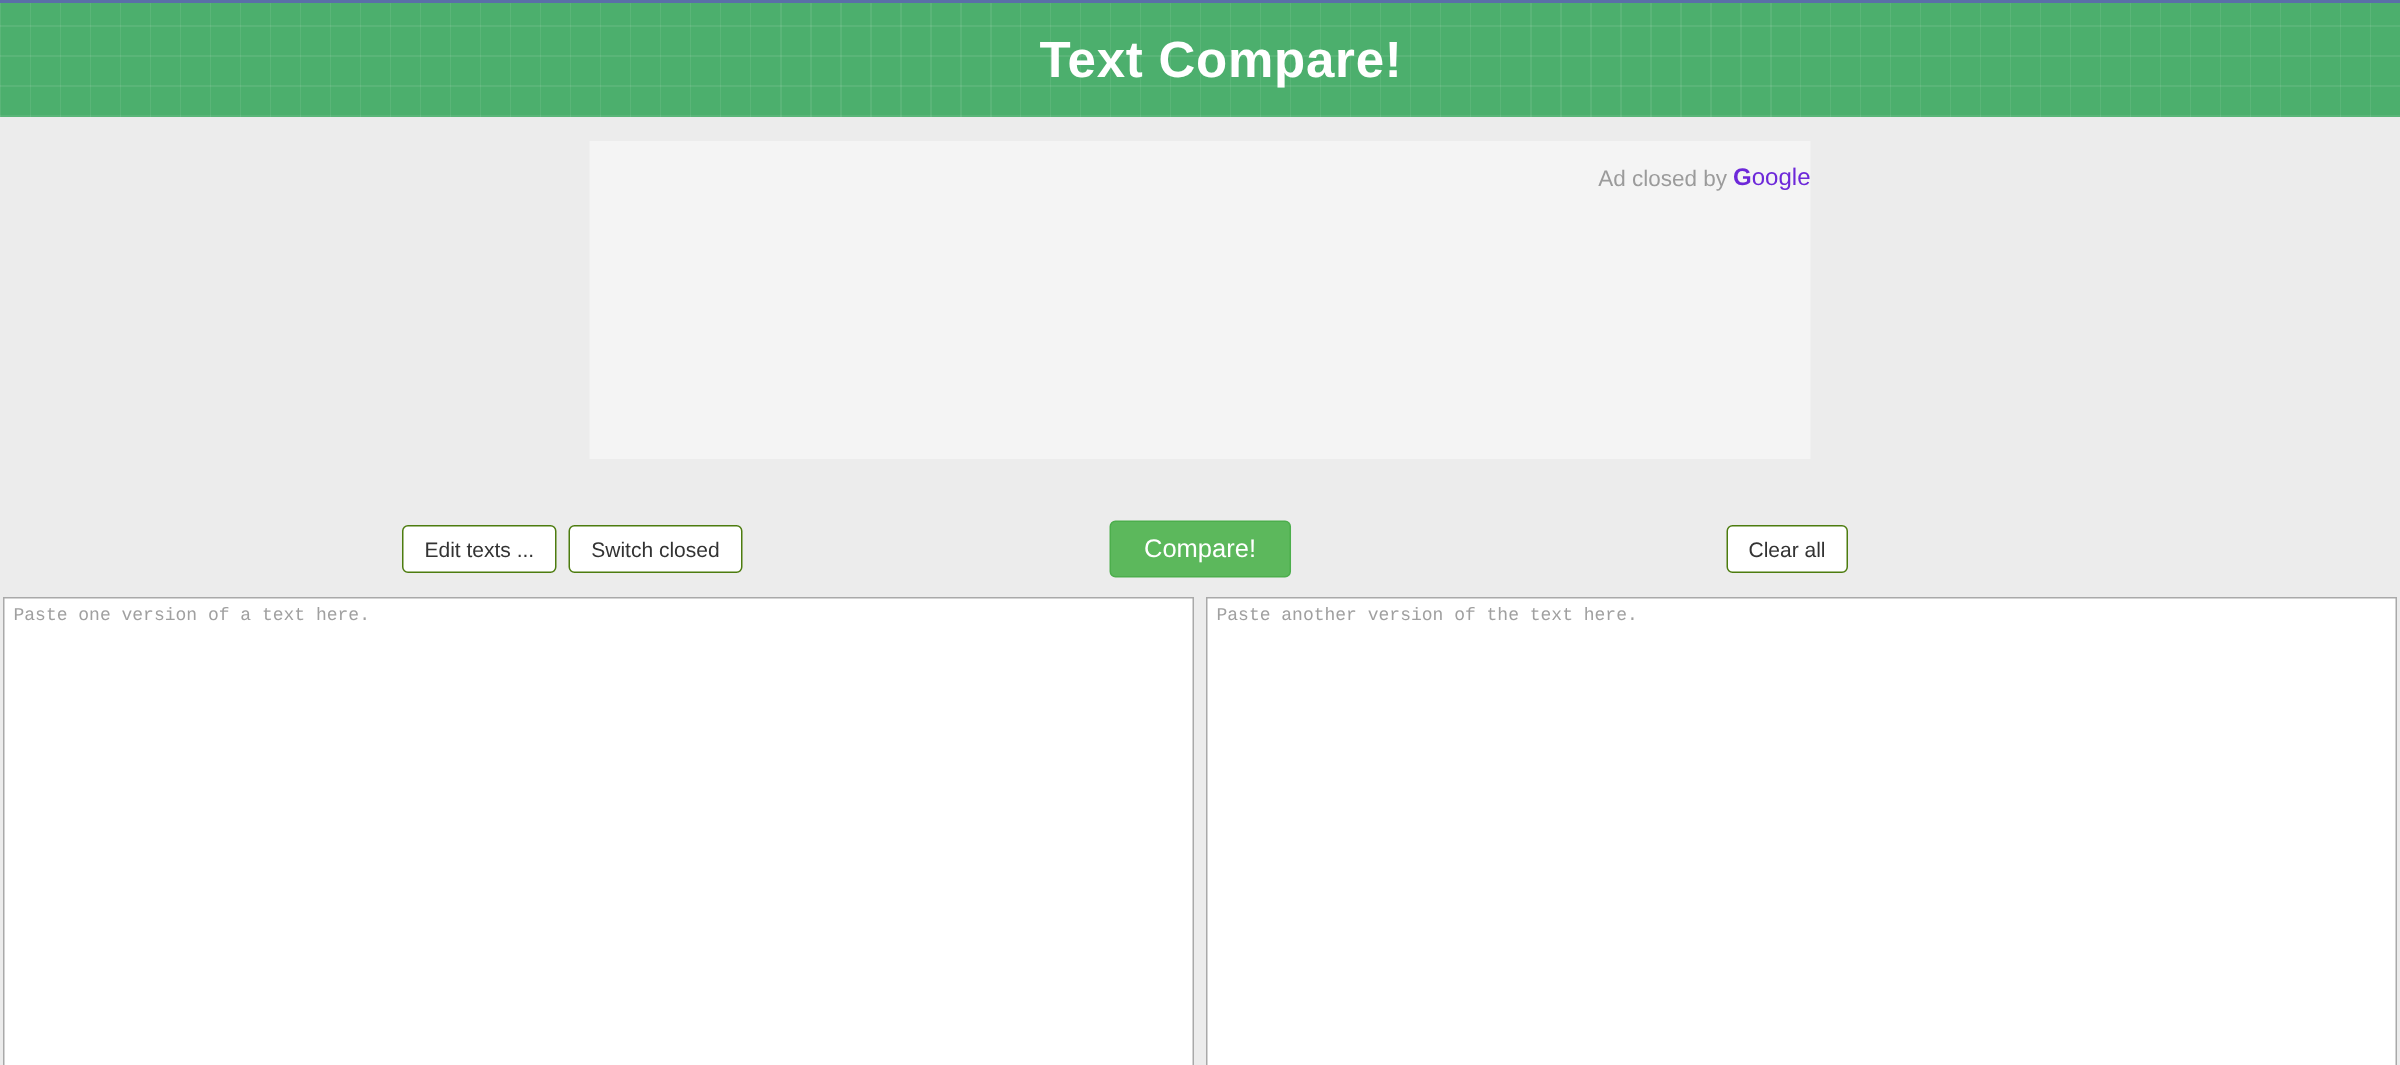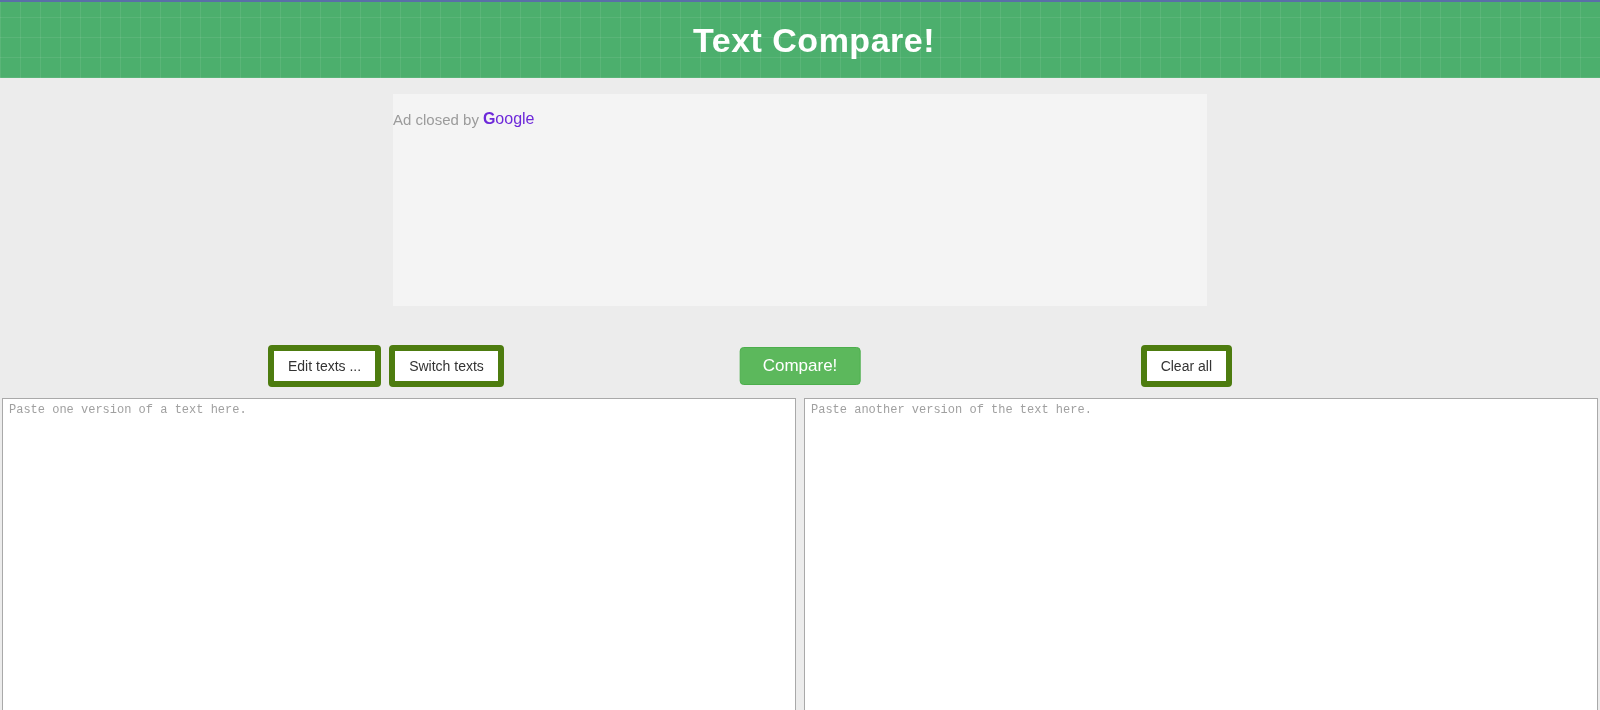--- a/index.html
+++ b/index.html
@@ -33,21 +33,21 @@
       font-weight: 700;
       letter-spacing: 0.5px;
     }
     .ad-container {
       width: 814px;
       height: 212px;
       background: #f4f4f4;
       margin: 16px auto 0 auto;
       padding-top: 16px;
       display: flex;
-      justify-content: flex-start;
+      justify-content: flex-end;
       align-items: flex-start;
     }
     .ad-text {
       color: #9b9b9b;
       font-size: 15px;
       display: flex;
       align-items: center;
       gap: 4px;
     }
     .google-logo {
@@ -78,21 +78,21 @@
       left: 50%;
       transform: translateX(-50%);
       border-radius: 18px;
     }
     .controls-right {
       position: absolute;
       right: 368px;
     }
     .btn {
       background: #ffffff;
-      border: 6px solid #4d7c0f;
+      border: 1px solid #4d7c0f;
       border-radius: 4px;
       padding: 7px 14px;
       font-size: 14px;
       color: #333333;
       cursor: pointer;
       font-family: inherit;
     }
     .btn-primary {
       background: #5cb85c;
       border: 1px solid #4cae4c;
@@ -134,21 +134,21 @@
 <div class="ad-container">
   <div class="ad-text">
     <span>Ad closed by</span>
     <span class="google-logo"><span class="g-bold">G</span>oogle</span>
   </div>
 </div>
 
 <div class="controls-row">
   <div class="controls-left">
     <button class="btn">Edit texts ...</button>
-    <button class="btn">Switch texts</button>
+    <button class="btn">Switch closed</button>
   </div>
   <div class="controls-center">
     <button class="btn-primary">Compare!</button>
   </div>
   <div class="controls-right">
     <button class="btn">Clear all</button>
   </div>
 </div>
 
 <div class="textareas">

